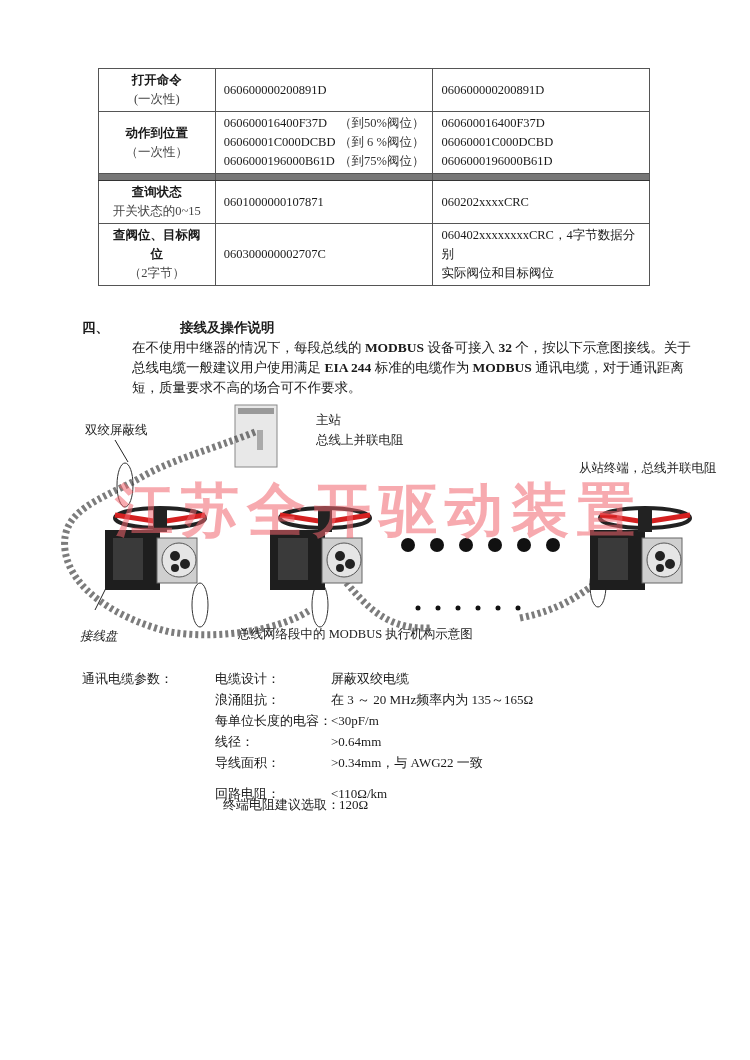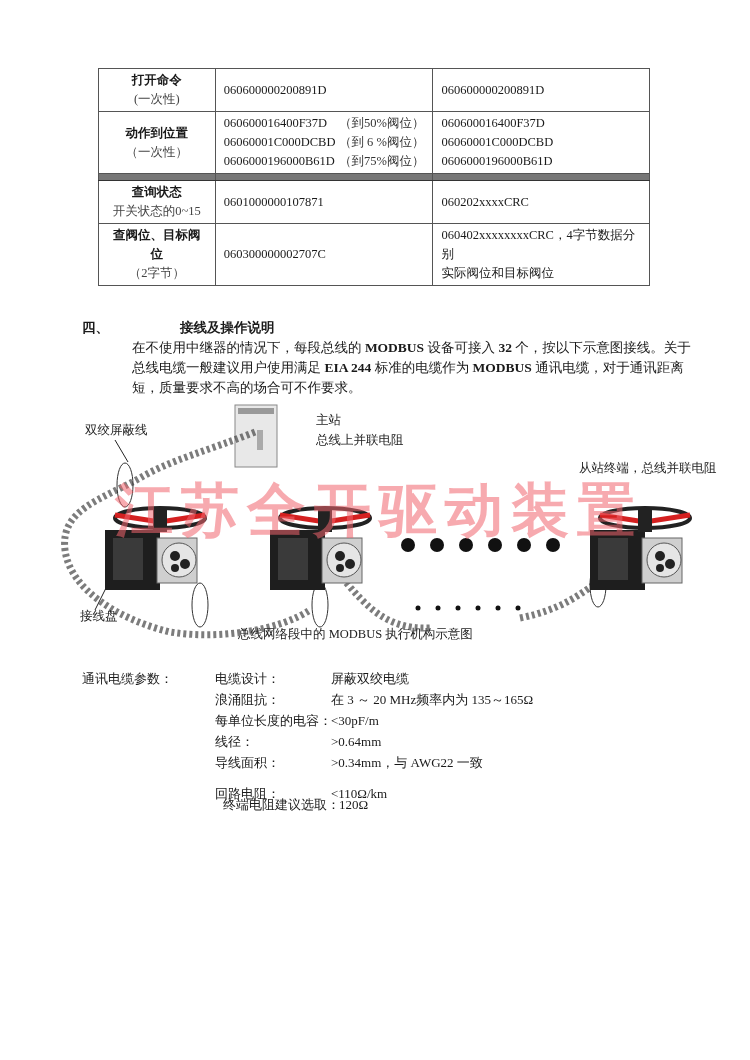--- a/index.html
+++ b/index.html
@@ -164,21 +164,21 @@
         <circle cx="398" cy="208" r="2.5"></circle>
       <circle cx="418" cy="208" r="2.5"></circle>
         <circle cx="438" cy="208" r="2.5"></circle>
         <circle cx="458" cy="208" r="2.5"></circle>
     </g>
   </svg>
   <span class="lbl" style="left:25px; top:22px;">双绞屏蔽线</span>
   <span class="lbl" style="left:256px; top:12px;">主站</span>
   <span class="lbl" style="left:256px; top:32px;">总线上并联电阻</span>
   <span class="lbl" style="left:519px; top:60px;">从站终端，总线并联电阻</span>
-  <span class="lbl" style="left:20px; top:208px;">接线盘</span>
+  <span class="lbl" style="left:20px; top:228px;font-style:italic;">接线盘</span>
   <span class="lbl" style="left:178px; top:226px;">总线网络段中的 MODBUS 执行机构示意图</span>
 </div>
 <div class="watermark">江苏全开驱动装置</div>
 
 <div class="params">
   <span class="plabel">通讯电缆参数：</span>
   <div class="prow" style="top:0px;"><span class="pkey">电缆设计：</span><span class="pval">屏蔽双绞电缆</span></div>
   <div class="prow" style="top:21px;"><span class="pkey">浪涌阻抗：</span><span class="pval">在 3 ～ 20 MHz频率内为 135～165Ω</span></div>
   <div class="prow" style="top:42px;"><span class="pkey">每单位长度的电容：</span><span class="pval">&lt;30pF/m</span></div>
   <div class="prow" style="top:63px;"><span class="pkey">线径：</span><span class="pval">&gt;0.64mm</span></div>

